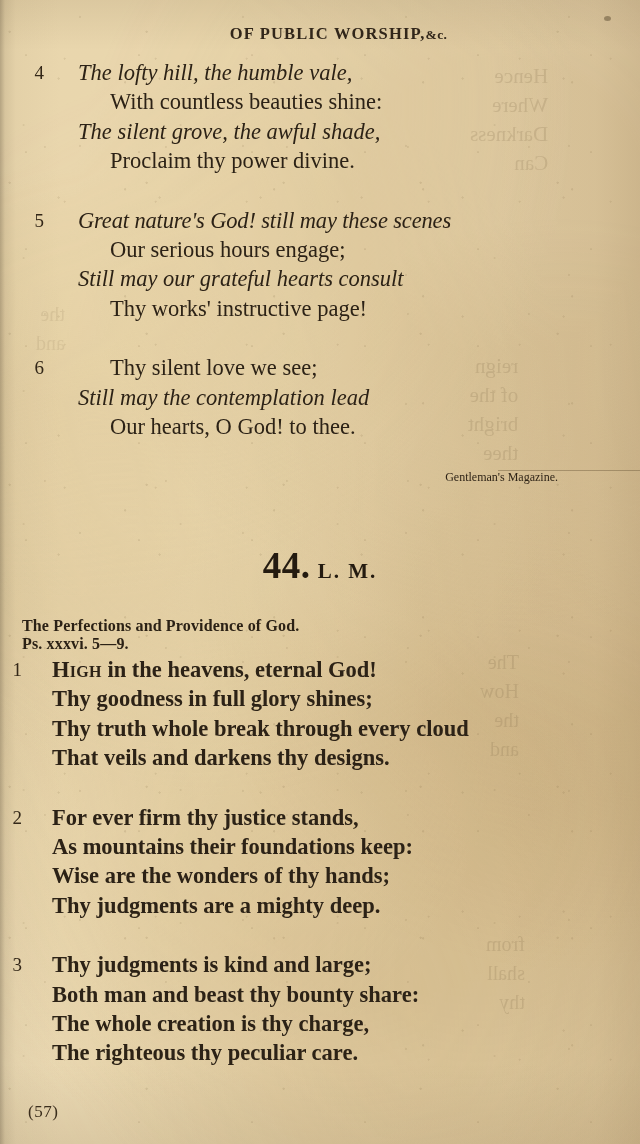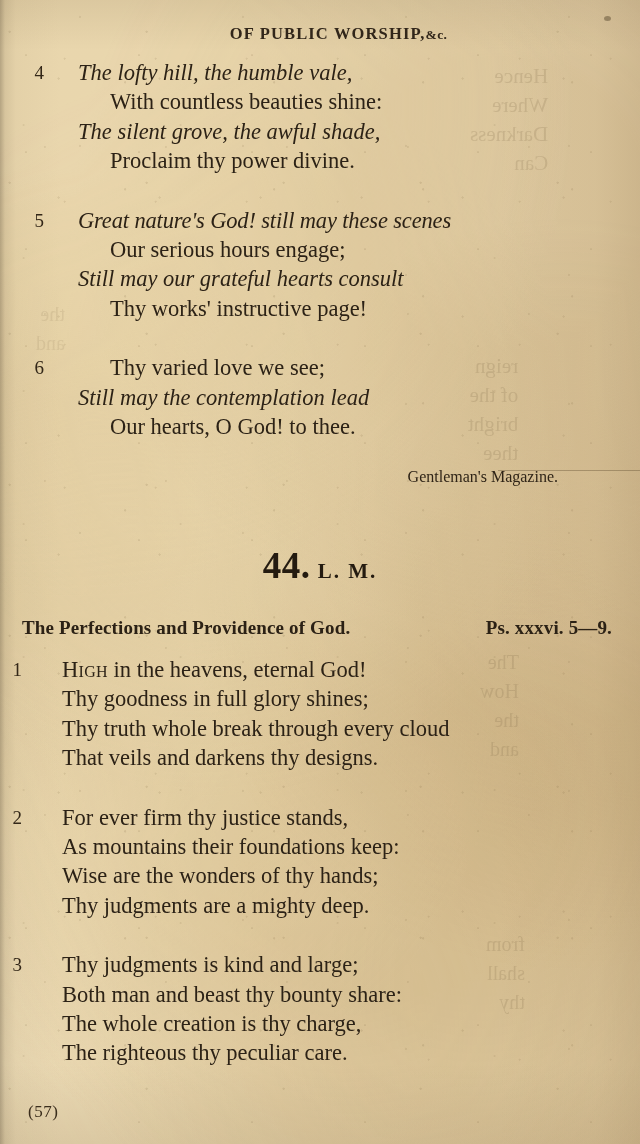--- a/index.html
+++ b/index.html
@@ -164,21 +164,21 @@
   .h43 .stanza { padding-left: 48px; }
   .h43 .vnum   { left: 22px; }
   .h43 .l-out  { margin-left: 30px; font-style: italic; }
   .h43 .l-in   { margin-left: 62px; }
   .h43 .tight  { letter-spacing: -.15px; }
 
   .attrib {
     margin-top: -6px;
     padding-right: 82px;
     text-align: right;
-    font-size: 16px;
+    font-size: 12px;
     line-height: 24px;
     color: #2f2417;
     white-space: pre;
   }
 
   
   .hymn-head {
     position: absolute;
     left: 0; right: 0;
     text-align: center;
@@ -195,35 +195,36 @@
     font-weight: 700;
     letter-spacing: 2px;
   }
 
   
   .subtitle {
     position: absolute;
     left: 22px;
     right: 22px;
     white-space: pre;
-    font-size: 19px;
+    font-size: 16px;
     font-weight: 700;
     letter-spacing: .15px;
     color: #2b2115;
     display: flex;
     justify-content: space-between;
     align-items: baseline;
+    flex-direction: column;
   }
   .subtitle .theme { }
   .subtitle .ref { padding-right: 6px; }
 
   
   .h44 .stanza { padding-left: 22px; margin-bottom: 30px; }
   .h44 .vnum   { left: 0px; }
-  .h44 .vline  { margin-left: 40px; }
+  .h44 .vline  { margin-left: 30px; font-weight: bold; }
   .smallcaps {
     font-variant: small-caps;
     letter-spacing: .3px;
   }
 
   .folio {
     position: absolute;
     left: 28px;
     bottom: 22px;
     font-size: 17px;
@@ -279,21 +280,21 @@
       <div class="stanza">
         <span class="vnum">5</span>
         <div class="vline l-out tight">Great nature's God! still may these scenes</div>
         <div class="vline l-in">Our serious hours engage;</div>
         <div class="vline l-out">Still may our grateful hearts consult</div>
         <div class="vline l-in">Thy works' instructive page!</div>
       </div>
 
       <div class="stanza">
         <span class="vnum">6</span>
-        <div class="vline l-in">Thy varied love we see;</div>
+        <div class="vline l-in">Thy silent love we see;</div>
         <div class="vline l-out">Still may the contemplation lead</div>
         <div class="vline l-in">Our hearts, O God! to thee.</div>
       </div>
 
       <div class="attrib">Gentleman's Magazine.</div>
     </div>
 
     <div class="hymn-head" style="top:544px;"><span class="num">44.</span><span class="meter"> </span><span class="meter">L. M.</span></div>
 
     <div class="subtitle" style="top:617px;">

